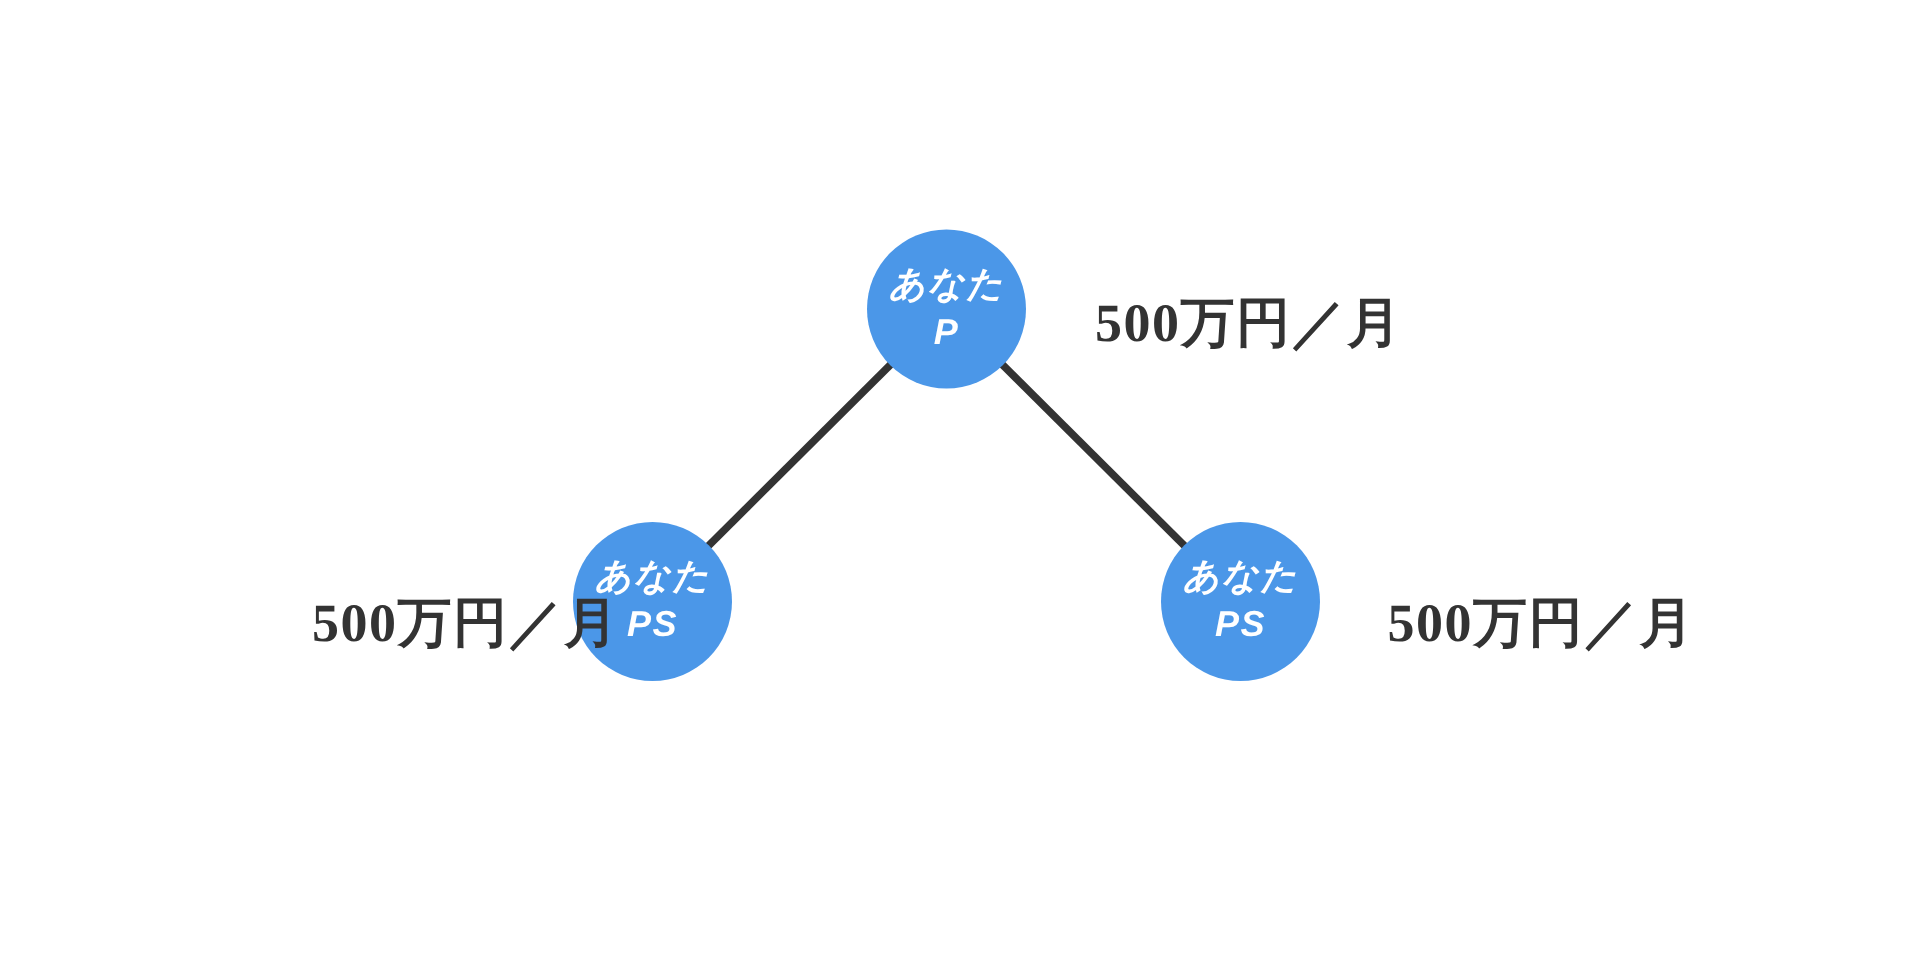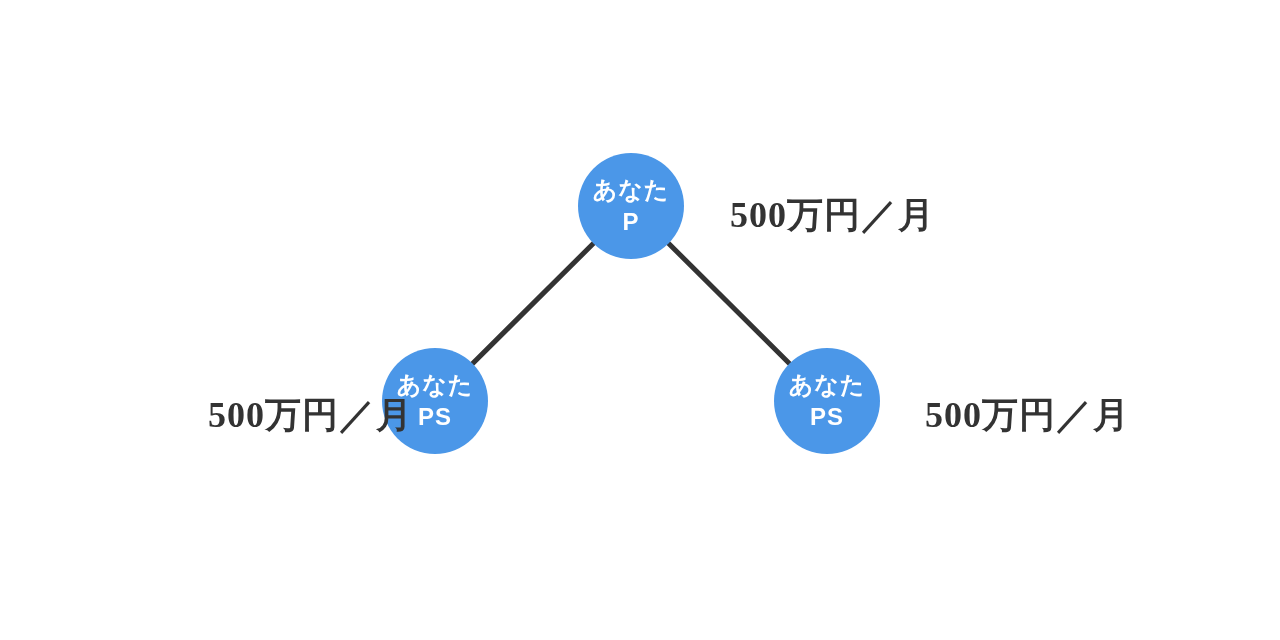--- a/index.html
+++ b/index.html
@@ -38,20 +38,21 @@
     color: var(--node-text);
     display: flex;
     flex-direction: column;
     align-items: center;
     justify-content: center;
     font-size: 24px;
     font-weight: 600;
     line-height: 1.35;
     text-align: center;
     letter-spacing: 1px;
+    font-style: italic;
   }
   .node-top   { left: 578px; top: 153px; }
   .node-left  { left: 382px; top: 348px; }
   .node-right { left: 774px; top: 348px; }
   .amount-label {
     position: absolute;
     font-size: 36px;
     font-weight: 600;
     color: var(--label-text);
     white-space: nowrap;

